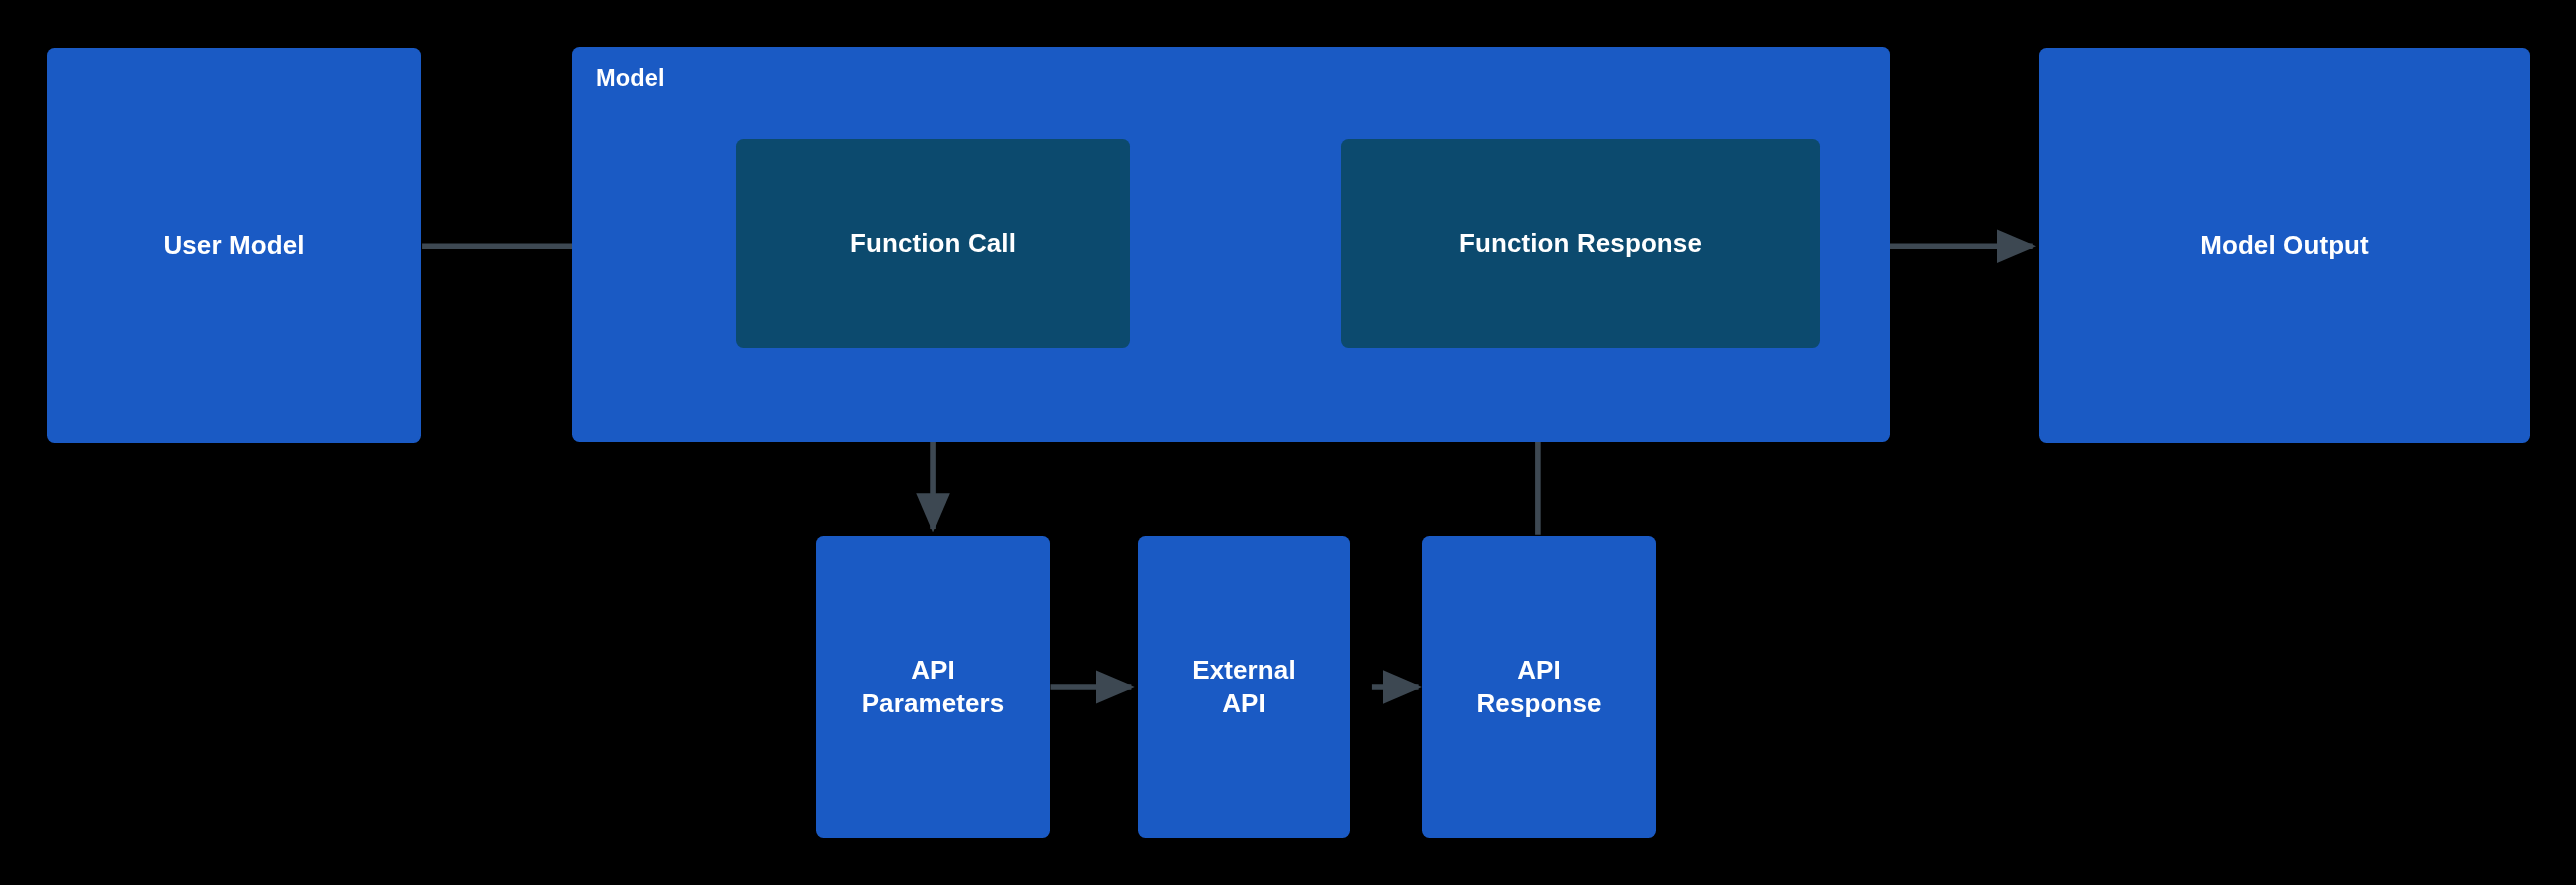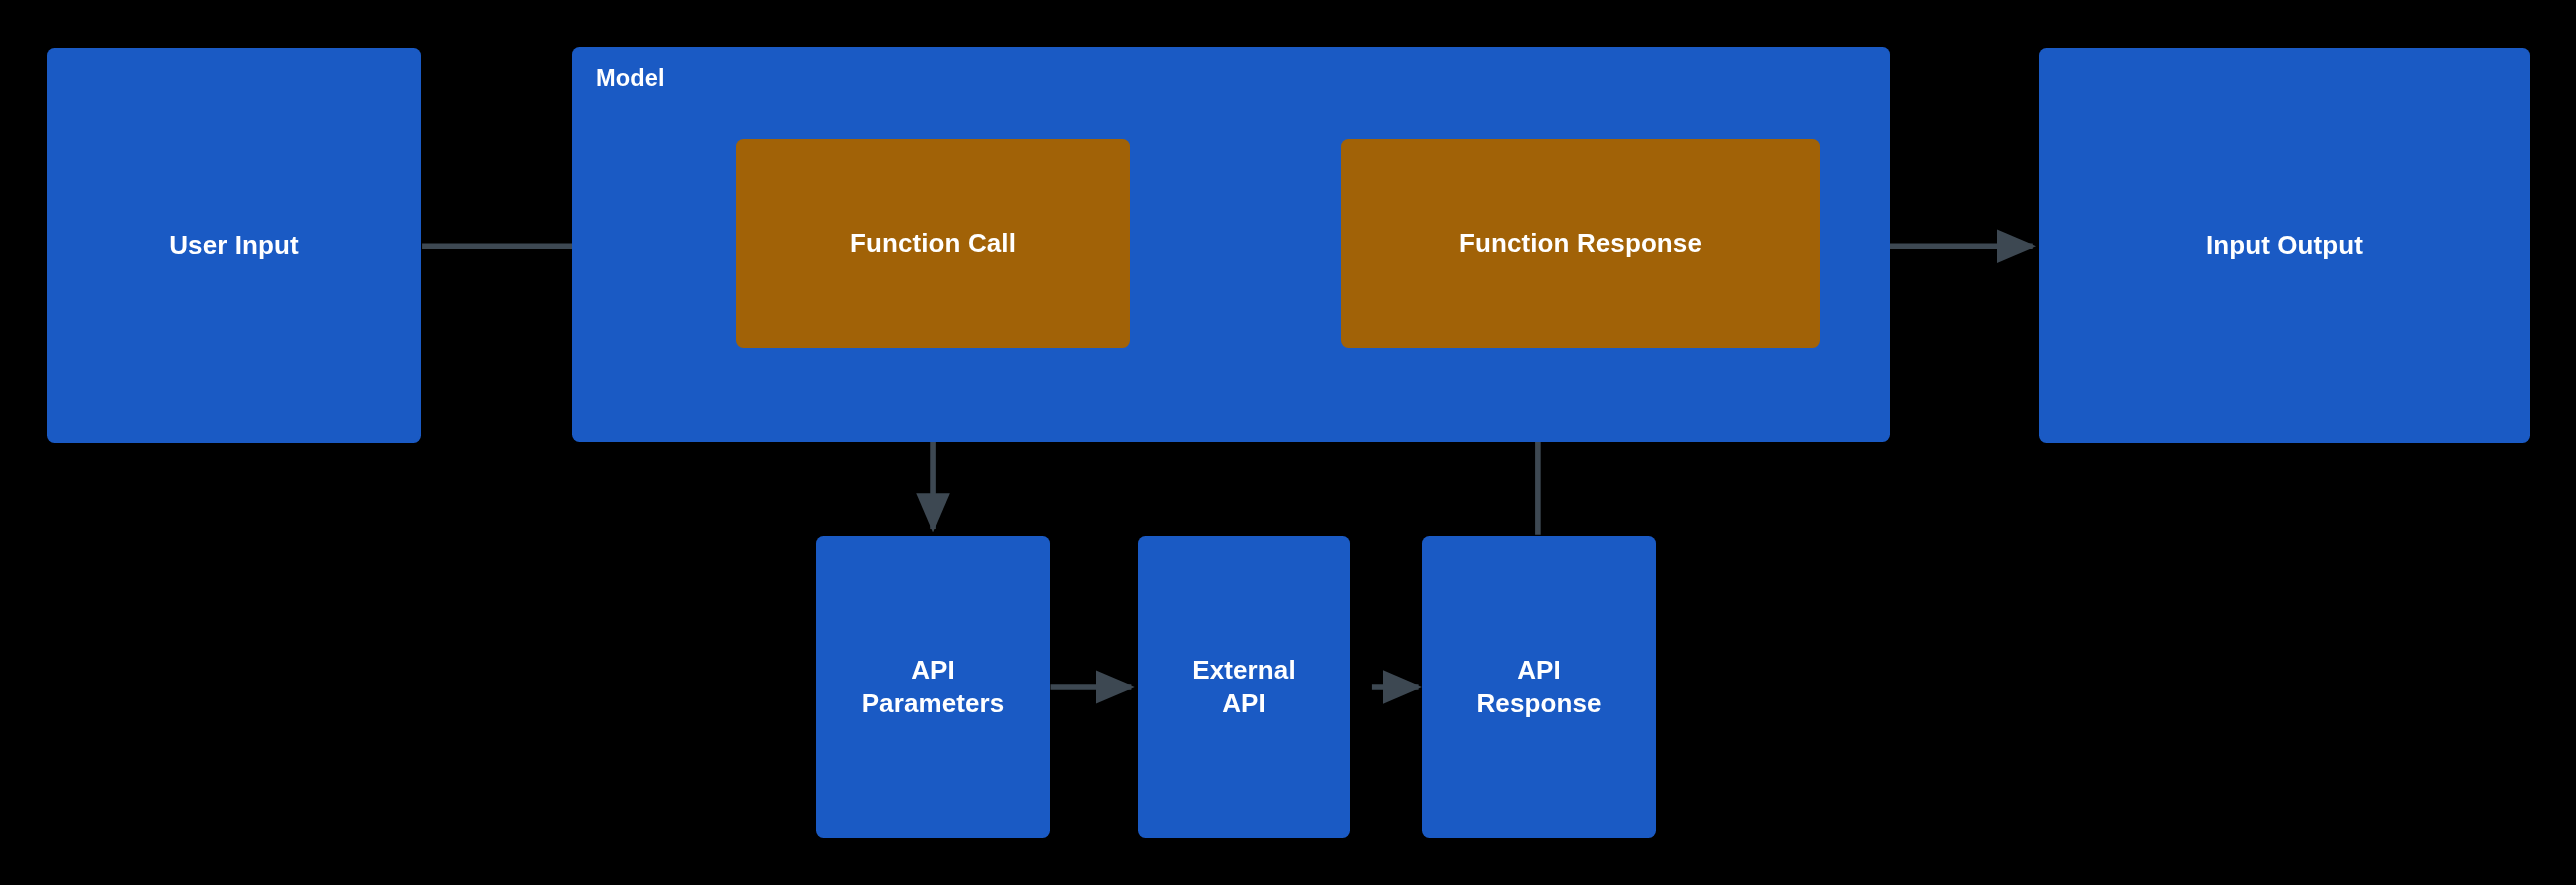--- a/index.html
+++ b/index.html
@@ -28,21 +28,21 @@
     font-weight: bold;
     line-height: 1.28;
     letter-spacing: 0.1px;
     white-space: pre-line;
   }
   .node-outer {
     background: #1a5ac4;
     font-size: 26px;
   }
   .node-inner {
-    background: #a16207;
+    background: #0c4a6e;
     font-size: 26px;
   }
   .group {
     position: absolute;
     box-sizing: border-box;
     background: #1a5ac4;
     border-radius: 7.5px;
   }
   .group-label {
     position: absolute;
@@ -78,31 +78,31 @@
 
     <line x1="1690" y1="1105" x2="1820" y2="1105" stroke="#3d4852" stroke-width="9" marker-end="url(#arrowhead)"></line>
 
     <line x1="2207" y1="1105" x2="2282" y2="1105" stroke="#3d4852" stroke-width="9" marker-end="url(#arrowhead)"></line>
 
     <line x1="2474" y1="860" x2="2474" y2="571" stroke="#3d4852" stroke-width="9" marker-end="url(#arrowhead)"></line>
 
     <line x1="3040" y1="396" x2="3270" y2="396" stroke="#3d4852" stroke-width="9" marker-end="url(#arrowhead)"></line>
   </svg>
 
-  <div class="node node-outer" style="left:47px; top:48px; width:374px; height:395px;">User Input</div>
+  <div class="node node-outer" style="left:47px; top:48px; width:374px; height:395px;">User Model</div>
 
   <div class="group" style="left:572px; top:47px; width:1318px; height:395px;"></div>
 
   <div class="group-label" style="left:596px; top:65px;">Model</div>
 
   <div class="node node-inner" style="left:736px; top:139px; width:394px; height:209px;">Function Call</div>
 
   <div class="node node-inner" style="left:1341px; top:139px; width:479px; height:209px;">Function Response</div>
 
-  <div class="node node-outer" style="left:2039px; top:48px; width:491px; height:395px;">Input Output</div>
+  <div class="node node-outer" style="left:2039px; top:48px; width:491px; height:395px;">Model Output</div>
 
   <div class="node node-outer" style="left:816px; top:536px; width:234px; height:302px;">API
 Parameters</div>
 
   <div class="node node-outer" style="left:1138px; top:536px; width:212px; height:302px;">External
 API</div>
 
   <div class="node node-outer" style="left:1422px; top:536px; width:234px; height:302px;">API
 Response</div>
 

